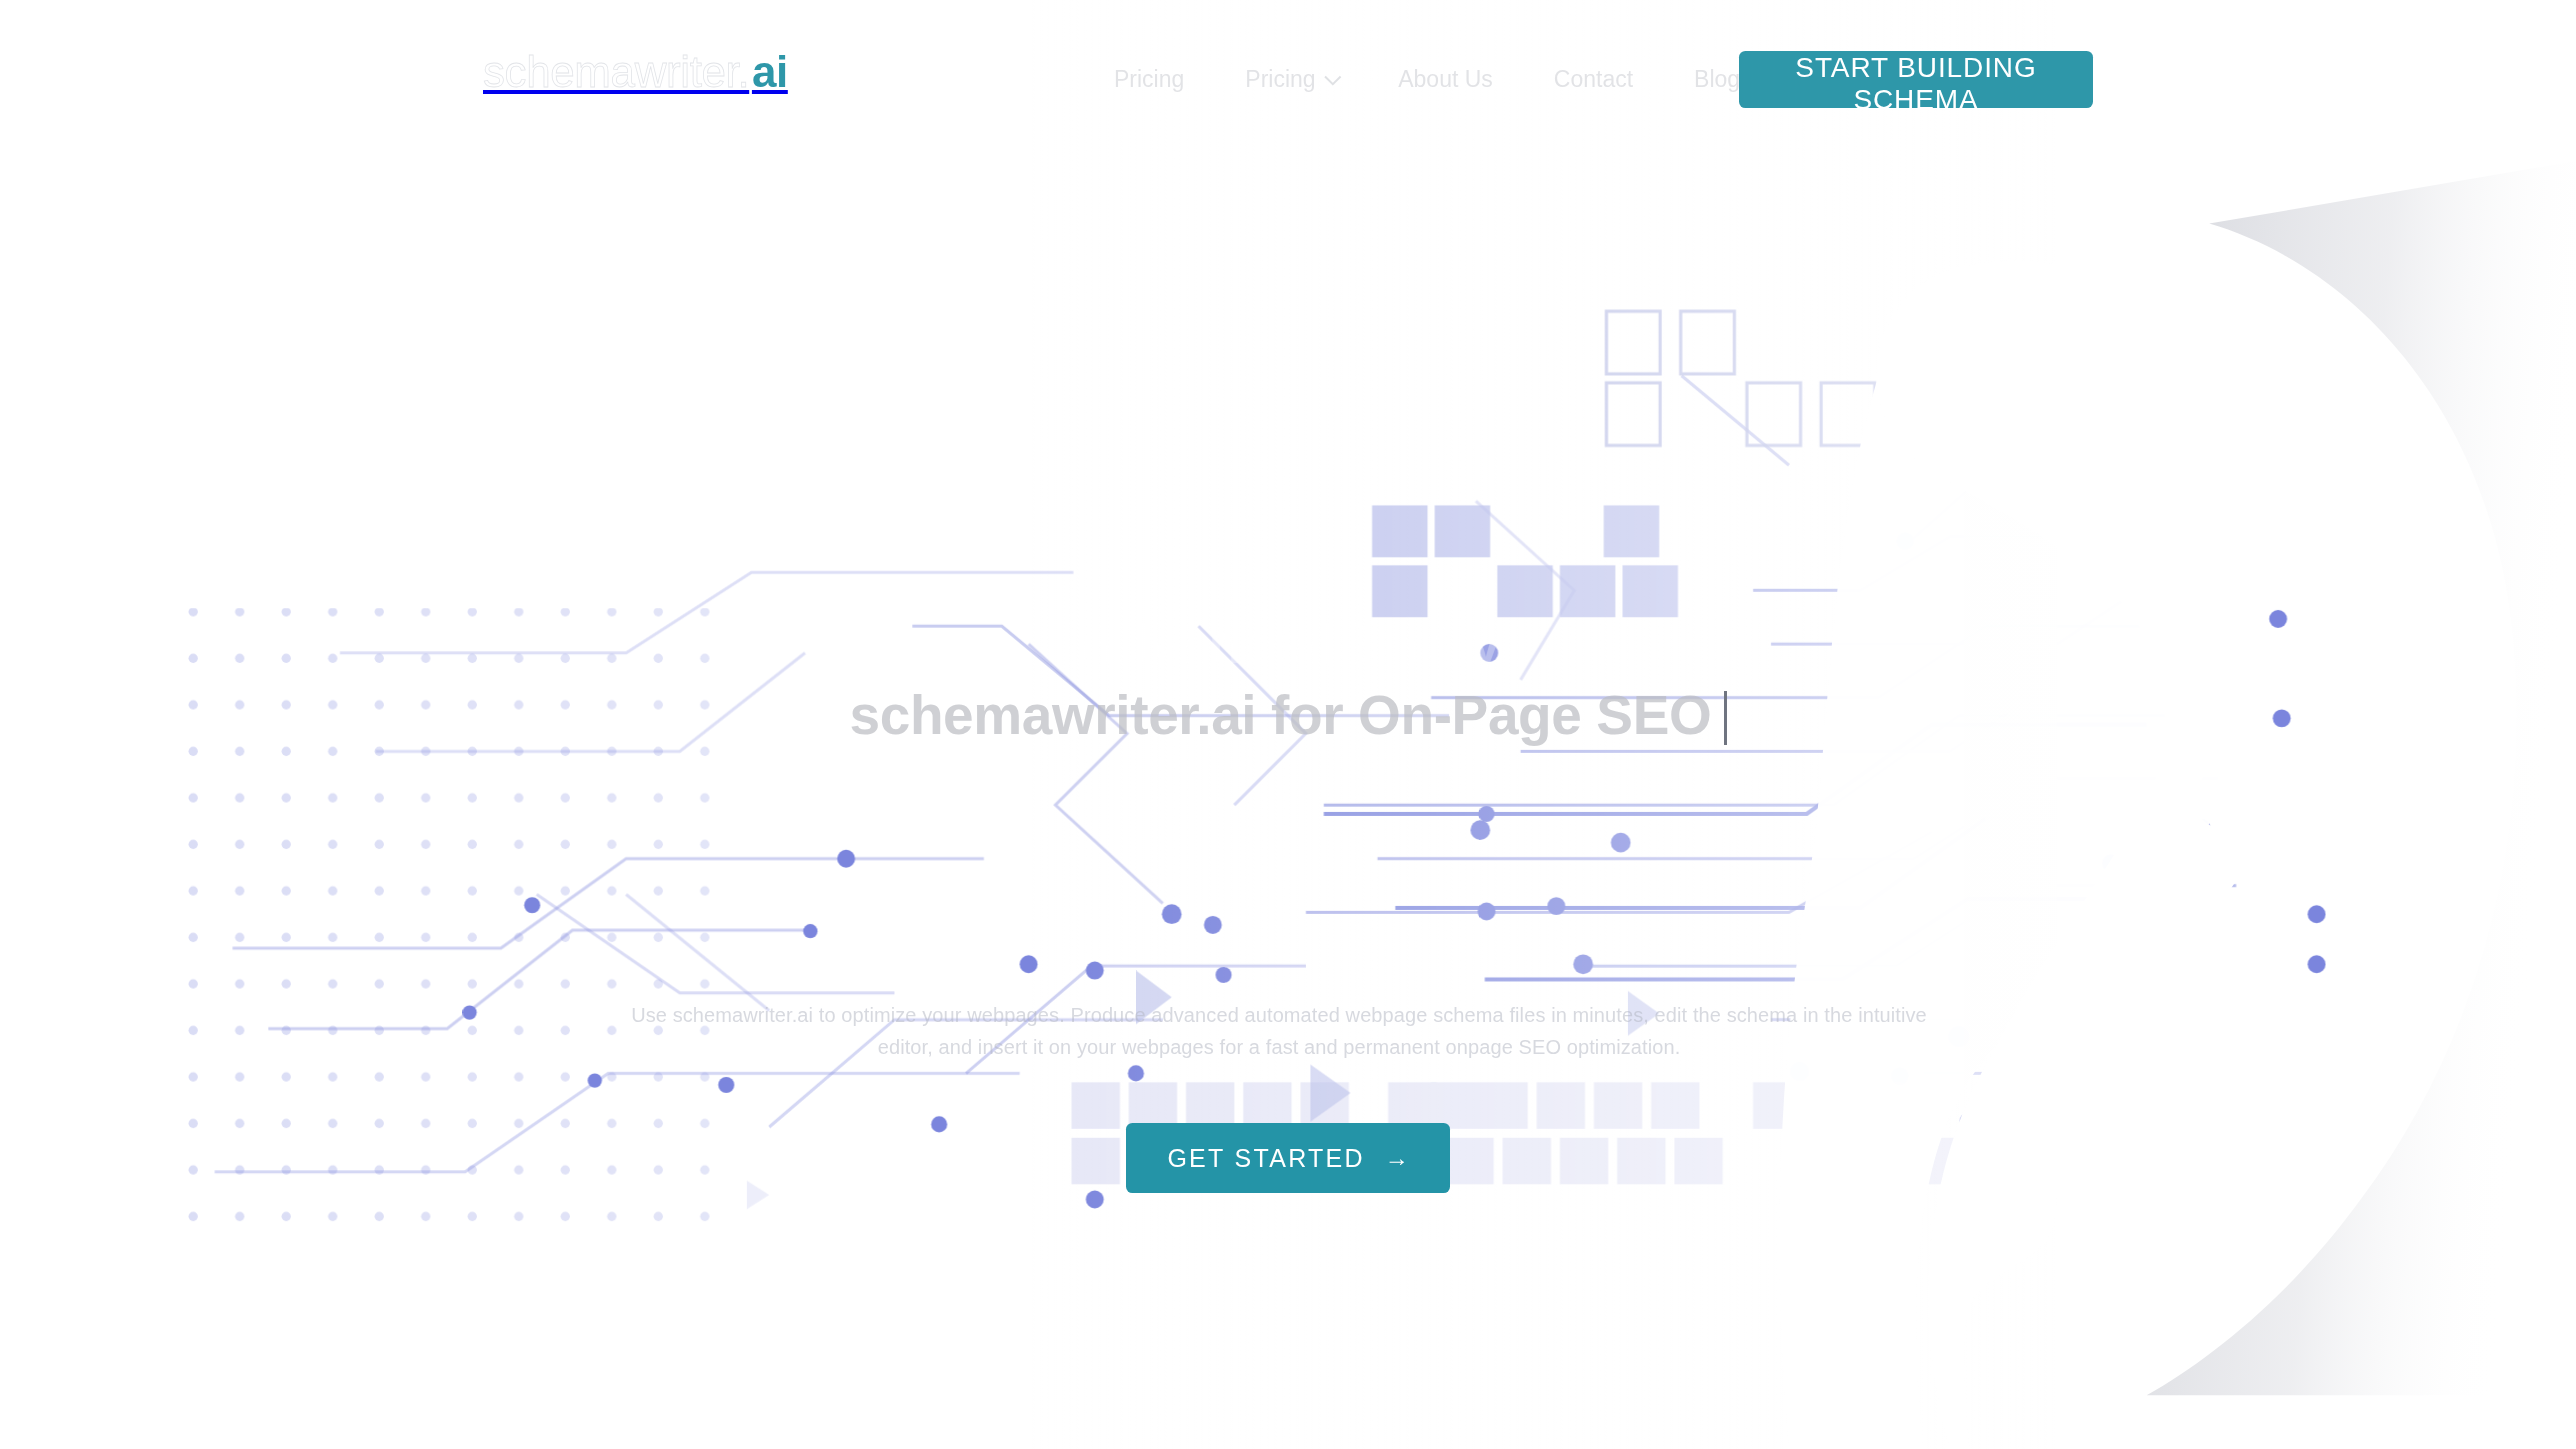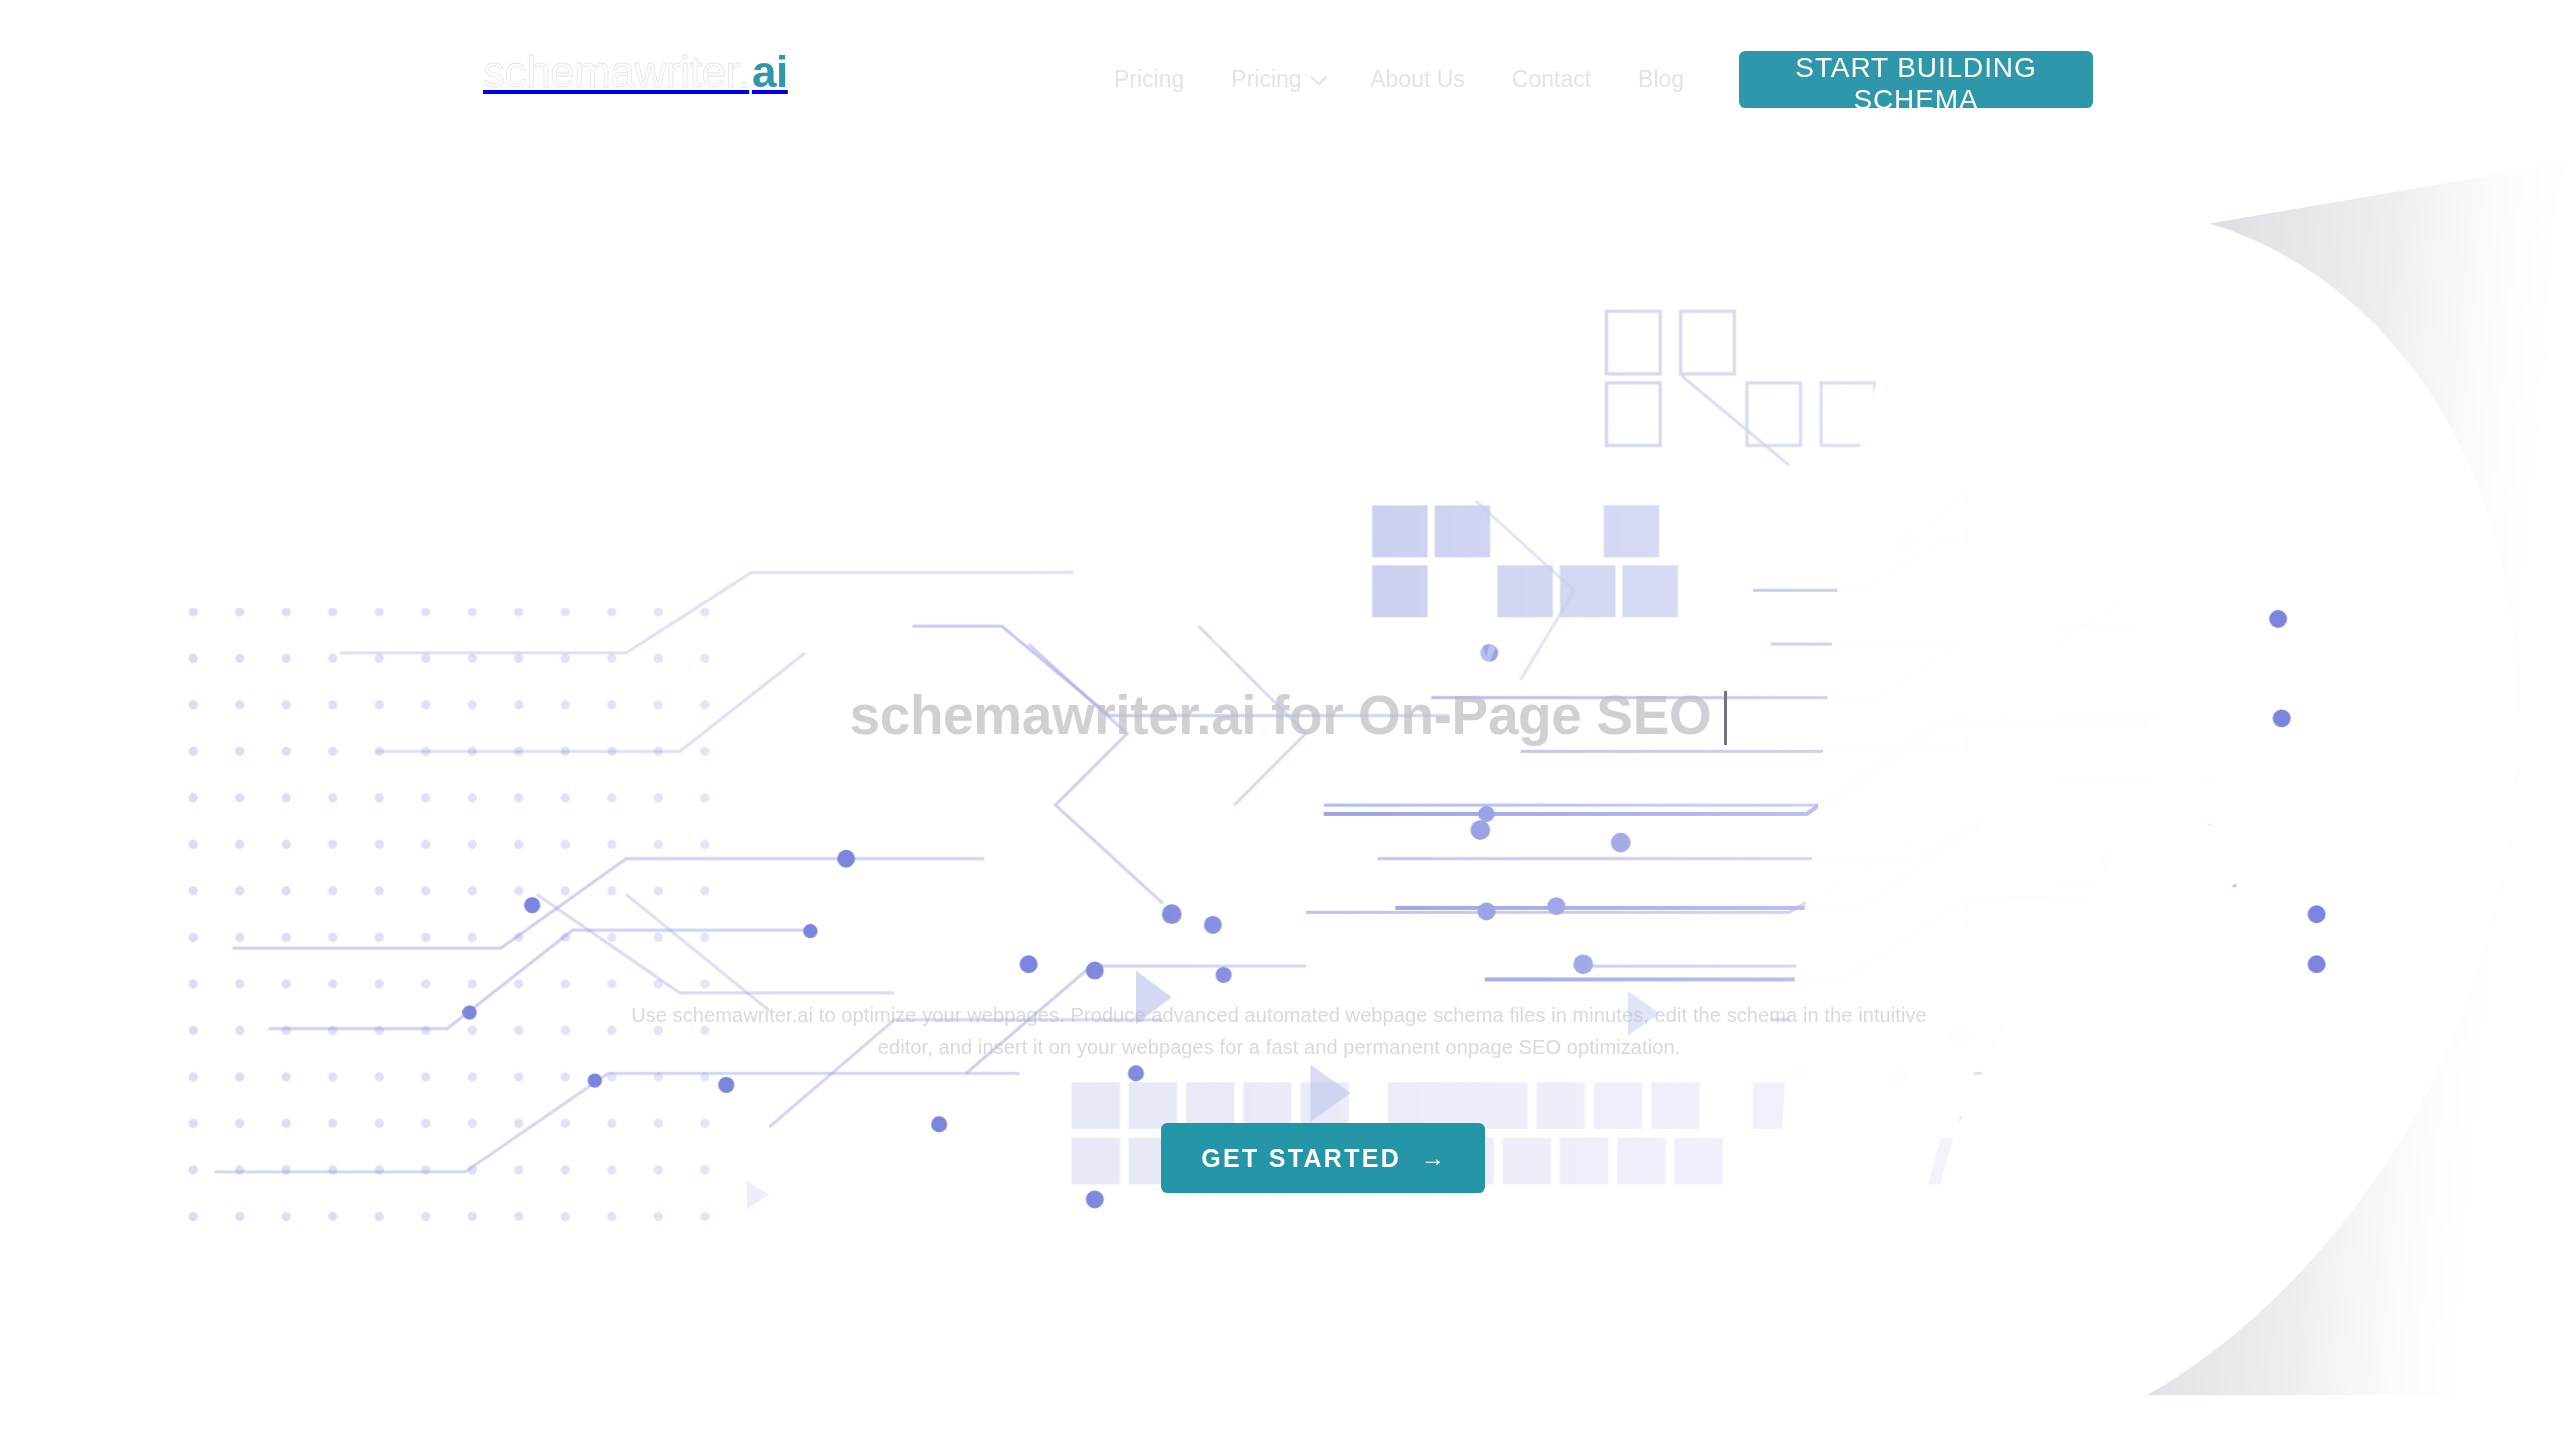--- a/index.html
+++ b/index.html
@@ -33,21 +33,21 @@
     -webkit-text-stroke:0.8px rgba(202,206,214,0.55);
     text-stroke:0.8px rgba(202,206,214,0.55);
   }
   #brand-logo .brand-ai{
     color:#2e97a9; font-weight:700; -webkit-text-stroke:0px;
     margin-left:2.7px;
   }
 
   #main-nav{
     position:absolute; left:1091px; top:64px;
-    display:flex; align-items:center; gap:1px;
+    display:flex; align-items:center; gap:15px;
     white-space:nowrap;
   }
   .nav-link{
     font-size:23px; color:rgba(150,156,166,0.28);
     padding:0 23px; text-decoration:none; line-height:29px;
     display:inline-flex; align-items:center; gap:9.8px;
   }
   .chev{
     display:inline-block; width:9.8px; height:9.8px;
     border-right:2.1px solid rgba(150,156,166,0.30);
@@ -97,23 +97,23 @@
     position:absolute; left:608px; top:979px; width:1342px;
     text-align:center; font-size:20px; line-height:1.62;
     color:rgba(178,182,194,0.52); letter-spacing:0.1px;
   }
 
   #get-started-button{
     position:absolute; left:1126px; top:1123px;
     width:324px; height:70px; border:0; border-radius:6.3px;
     background:#2494a7; color:#ffffff;
     font-family:"Liberation Sans", sans-serif;
-    font-size:25px; letter-spacing:2.3px; font-weight:700;
+    font-size:25px; letter-spacing:2.3px; font-weight:400;
     cursor:pointer;
-    display:flex; align-items:center; justify-content:center; gap:19.7px;margin-left:35px;
+    display:flex; align-items:center; justify-content:center; gap:19.7px;
   }
   #get-started-button .arrow{ font-size:24px; letter-spacing:0; }
 </style>
 </head>
 <body>
 
 <svg id="hero-art" viewBox="0 0 2880 1620" preserveAspectRatio="none" xmlns="http://www.w3.org/2000/svg">
   <defs>
     <linearGradient id="fadeLeft" x1="0" y1="0" x2="1" y2="0">
       <stop offset="0%" stop-color="#ffffff" stop-opacity="1"></stop>

